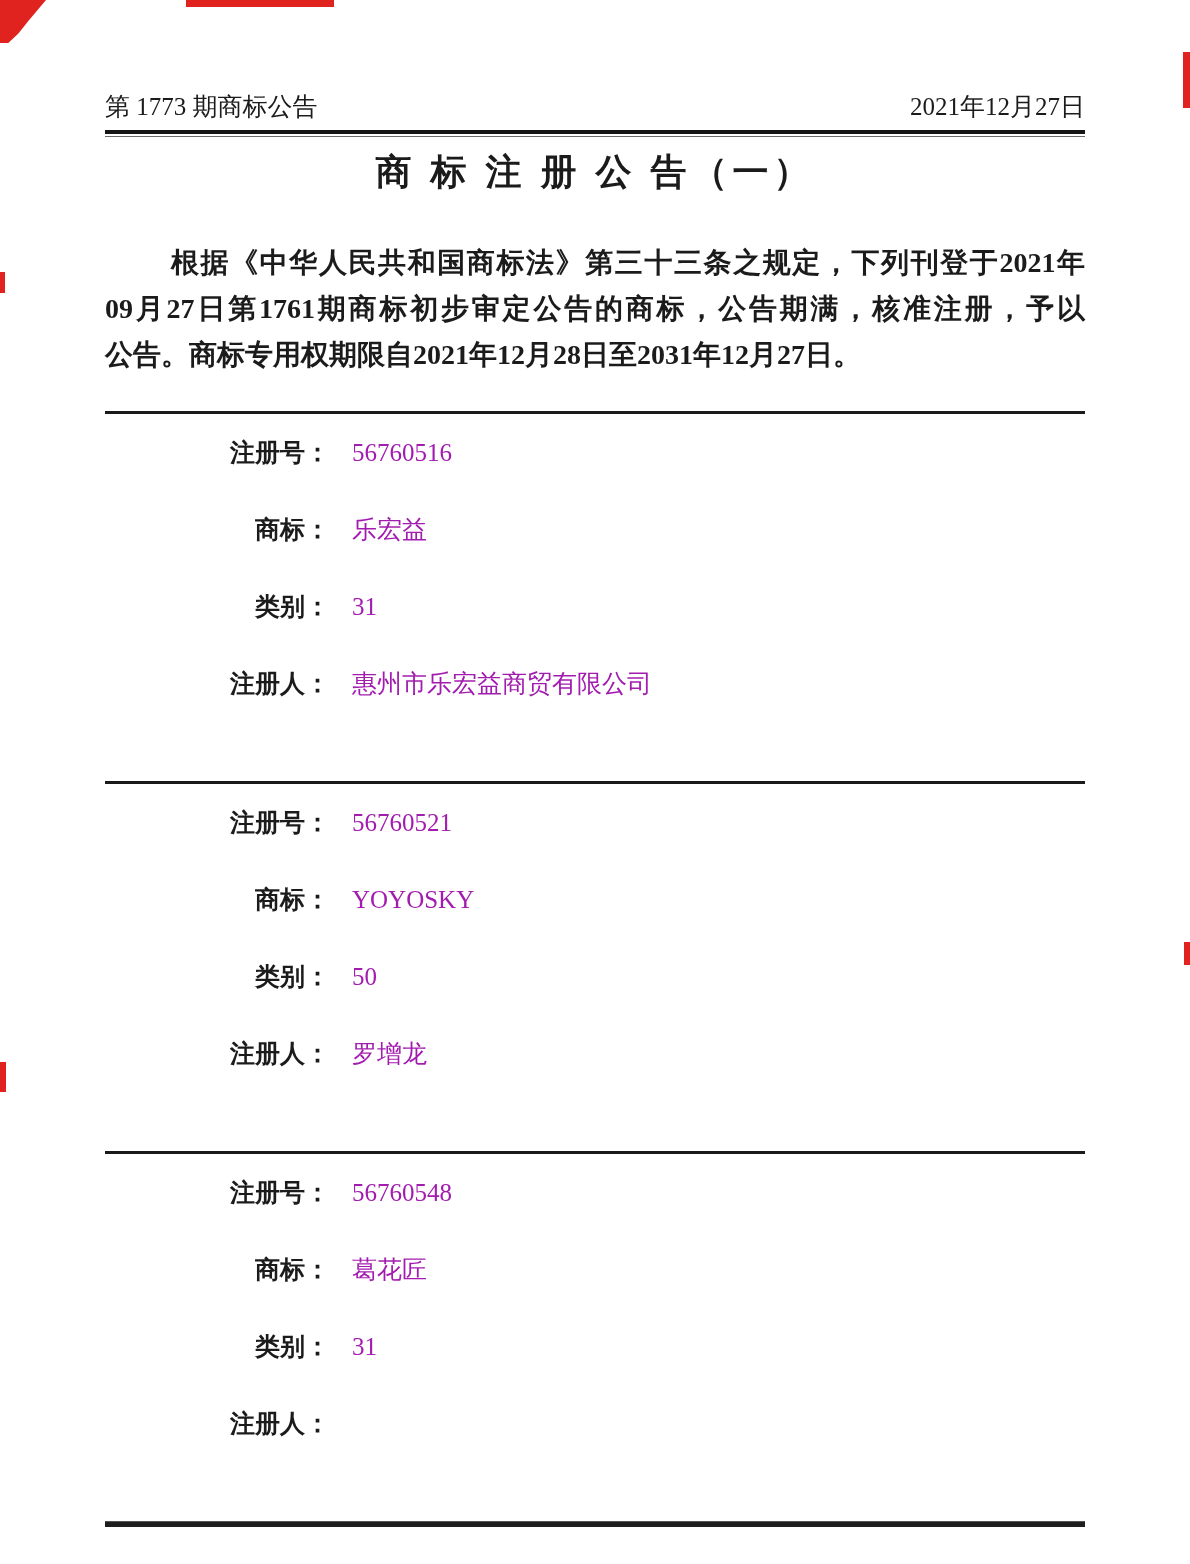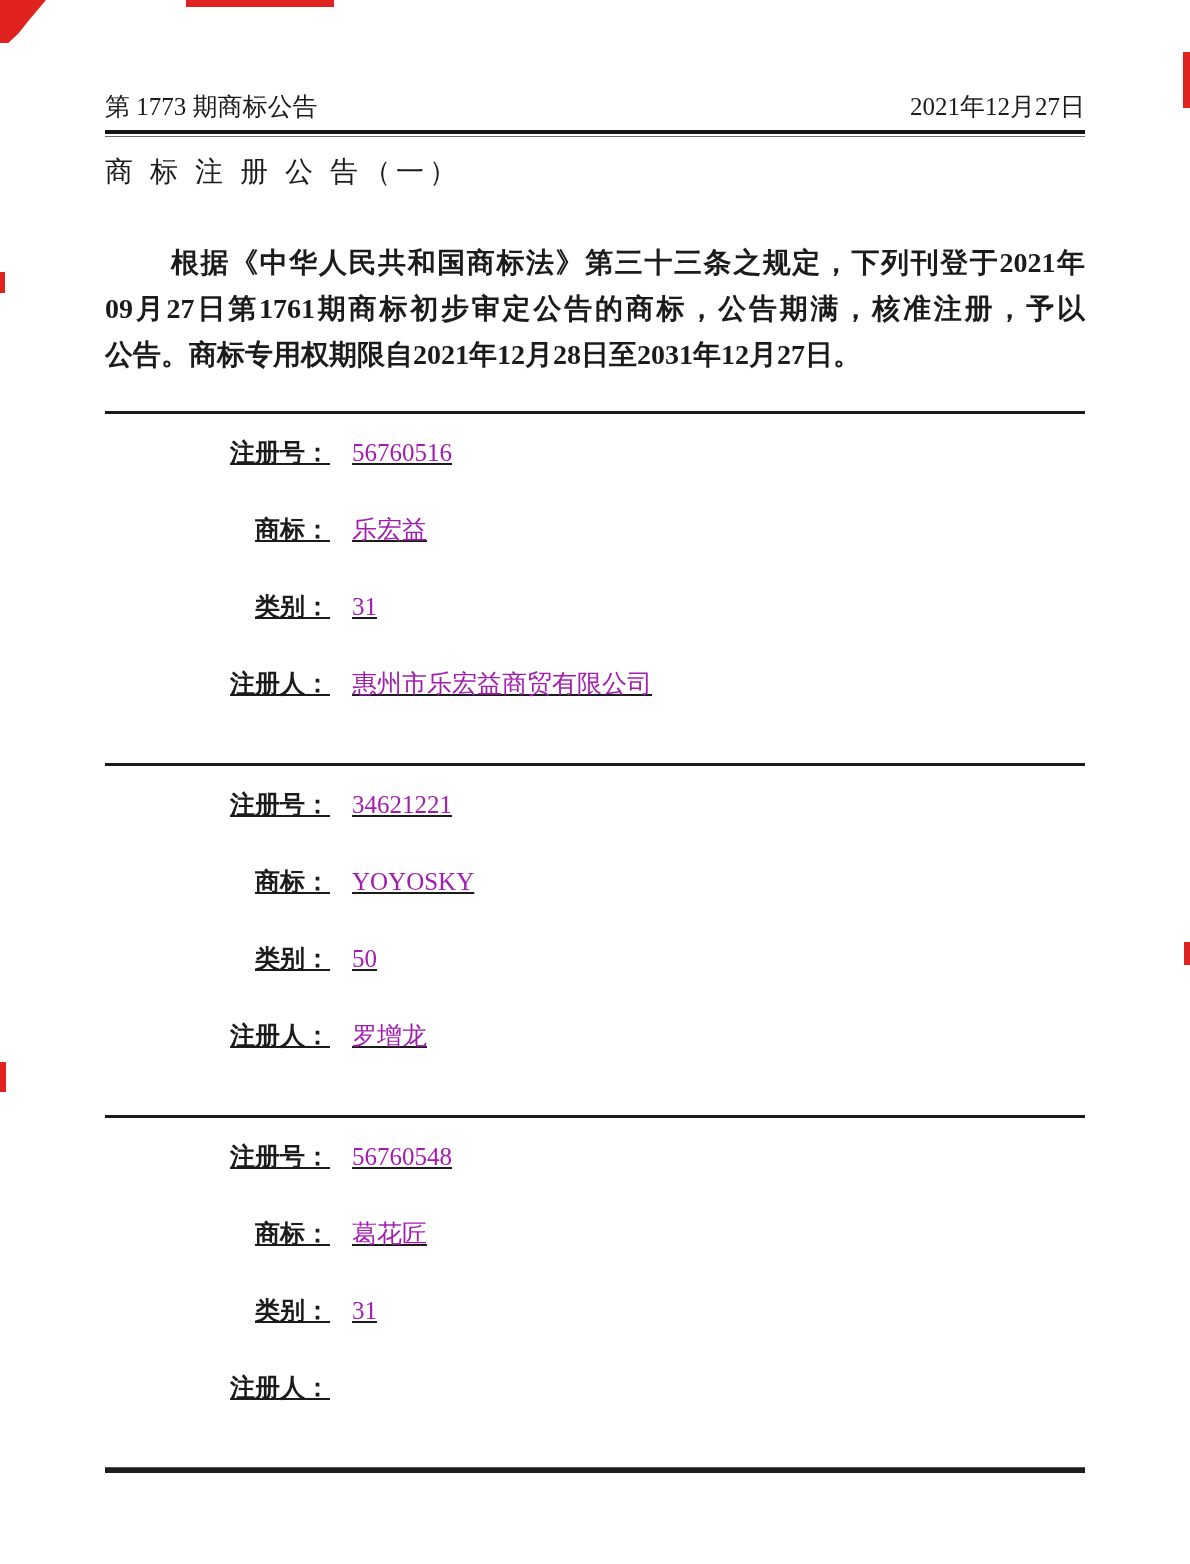--- a/index.html
+++ b/index.html
@@ -33,23 +33,23 @@
   }
   .header-rule {
     margin-top: 6px;
     height: 2px;
     border-top: 4px solid #161616;
     border-bottom: 1px solid #6a6a6a;
   }
   
   .title {
     margin-top: 13px;
-    text-align: left;
-    font-size: 28px;
-    font-weight: normal;
+    text-align: center;
+    font-size: 36px;
+    font-weight: bold;
     letter-spacing: 5px;
     line-height: 44px;
   }
   
   .intro {
     margin-top: 46px;
     font-size: 28px;
     font-weight: bold;
     line-height: 46px;
   }
@@ -62,22 +62,21 @@
   }
   .intro .line.last {
     text-align-last: left;
   }
   
   .entries {
     margin-top: 33px;
   }
   .entry {
     border-top: 3px solid #1a1a1a;
-    padding-bottom: 41px;
-    text-decoration: underline;
+    padding-bottom: 59px;
   }
   .row {
     height: 77px;
     display: flex;
     align-items: center;
   }
   .row .label {
     width: 225px;
     text-align: right;
     font-weight: bold;
@@ -155,21 +154,21 @@
         </div>
         <div class="row">
           <span class="label">注册人：</span>
           <span class="value">惠州市乐宏益商贸有限公司</span>
         </div>
       </div>
 
       <div class="entry">
         <div class="row">
           <span class="label">注册号：</span>
-          <span class="value">34621221</span>
+          <span class="value">56760521</span>
         </div>
         <div class="row">
           <span class="label">商标：</span>
           <span class="value">YOYOSKY</span>
         </div>
         <div class="row">
           <span class="label">类别：</span>
           <span class="value">50</span>
         </div>
         <div class="row">

